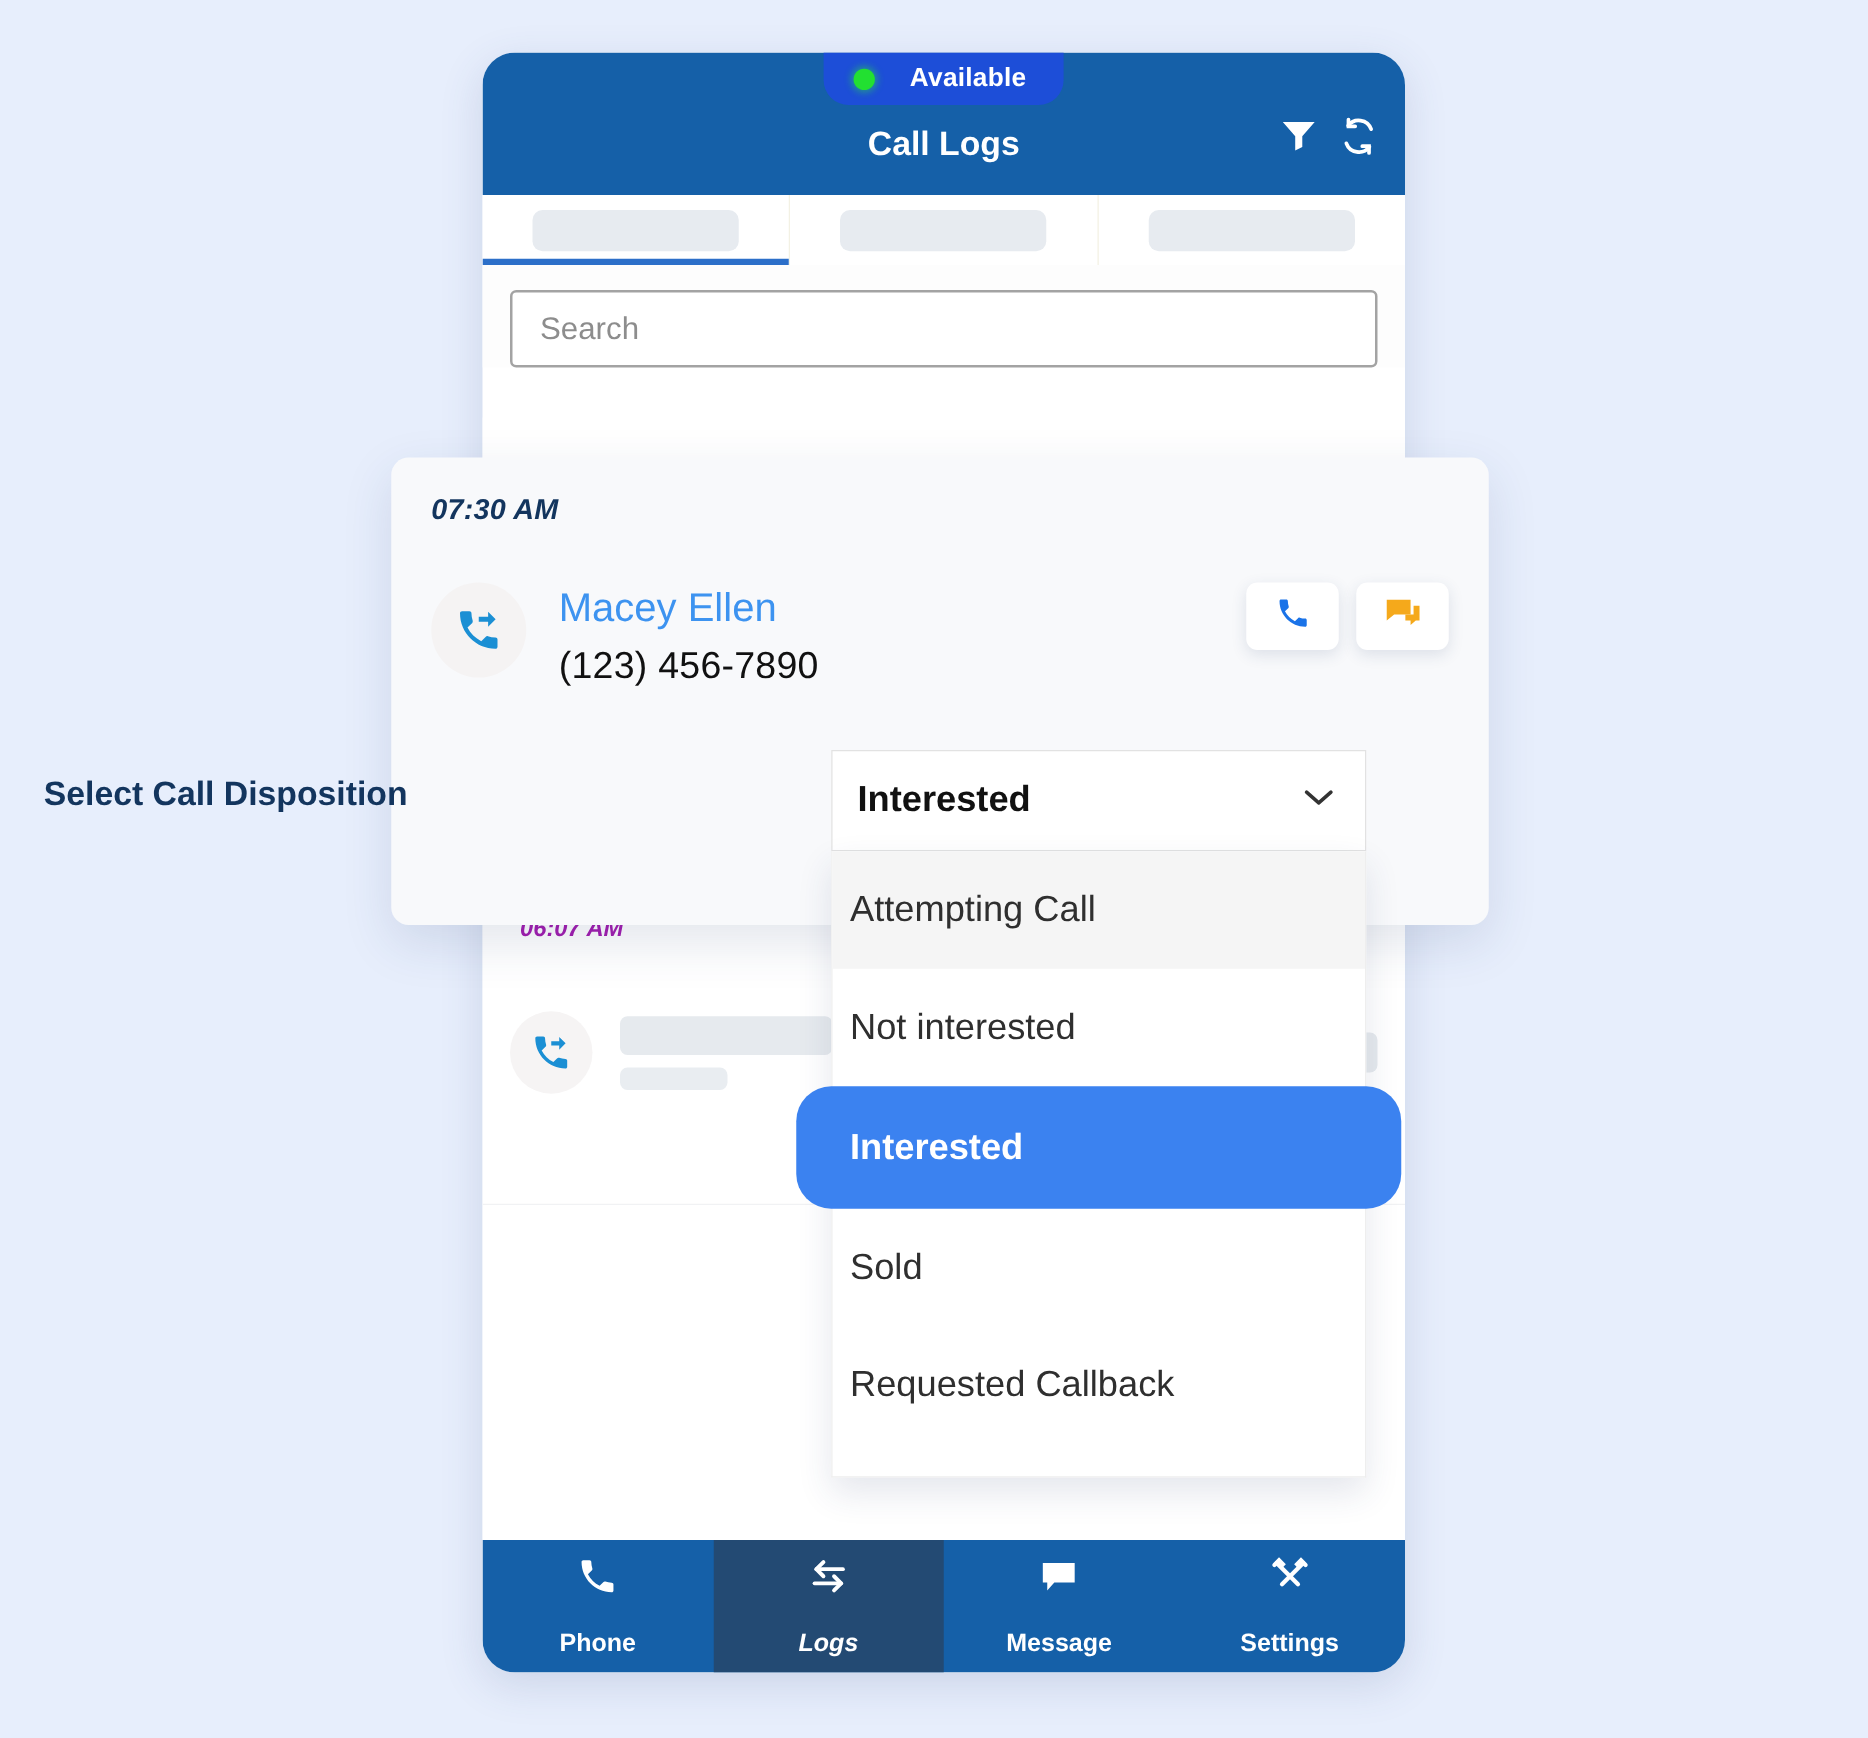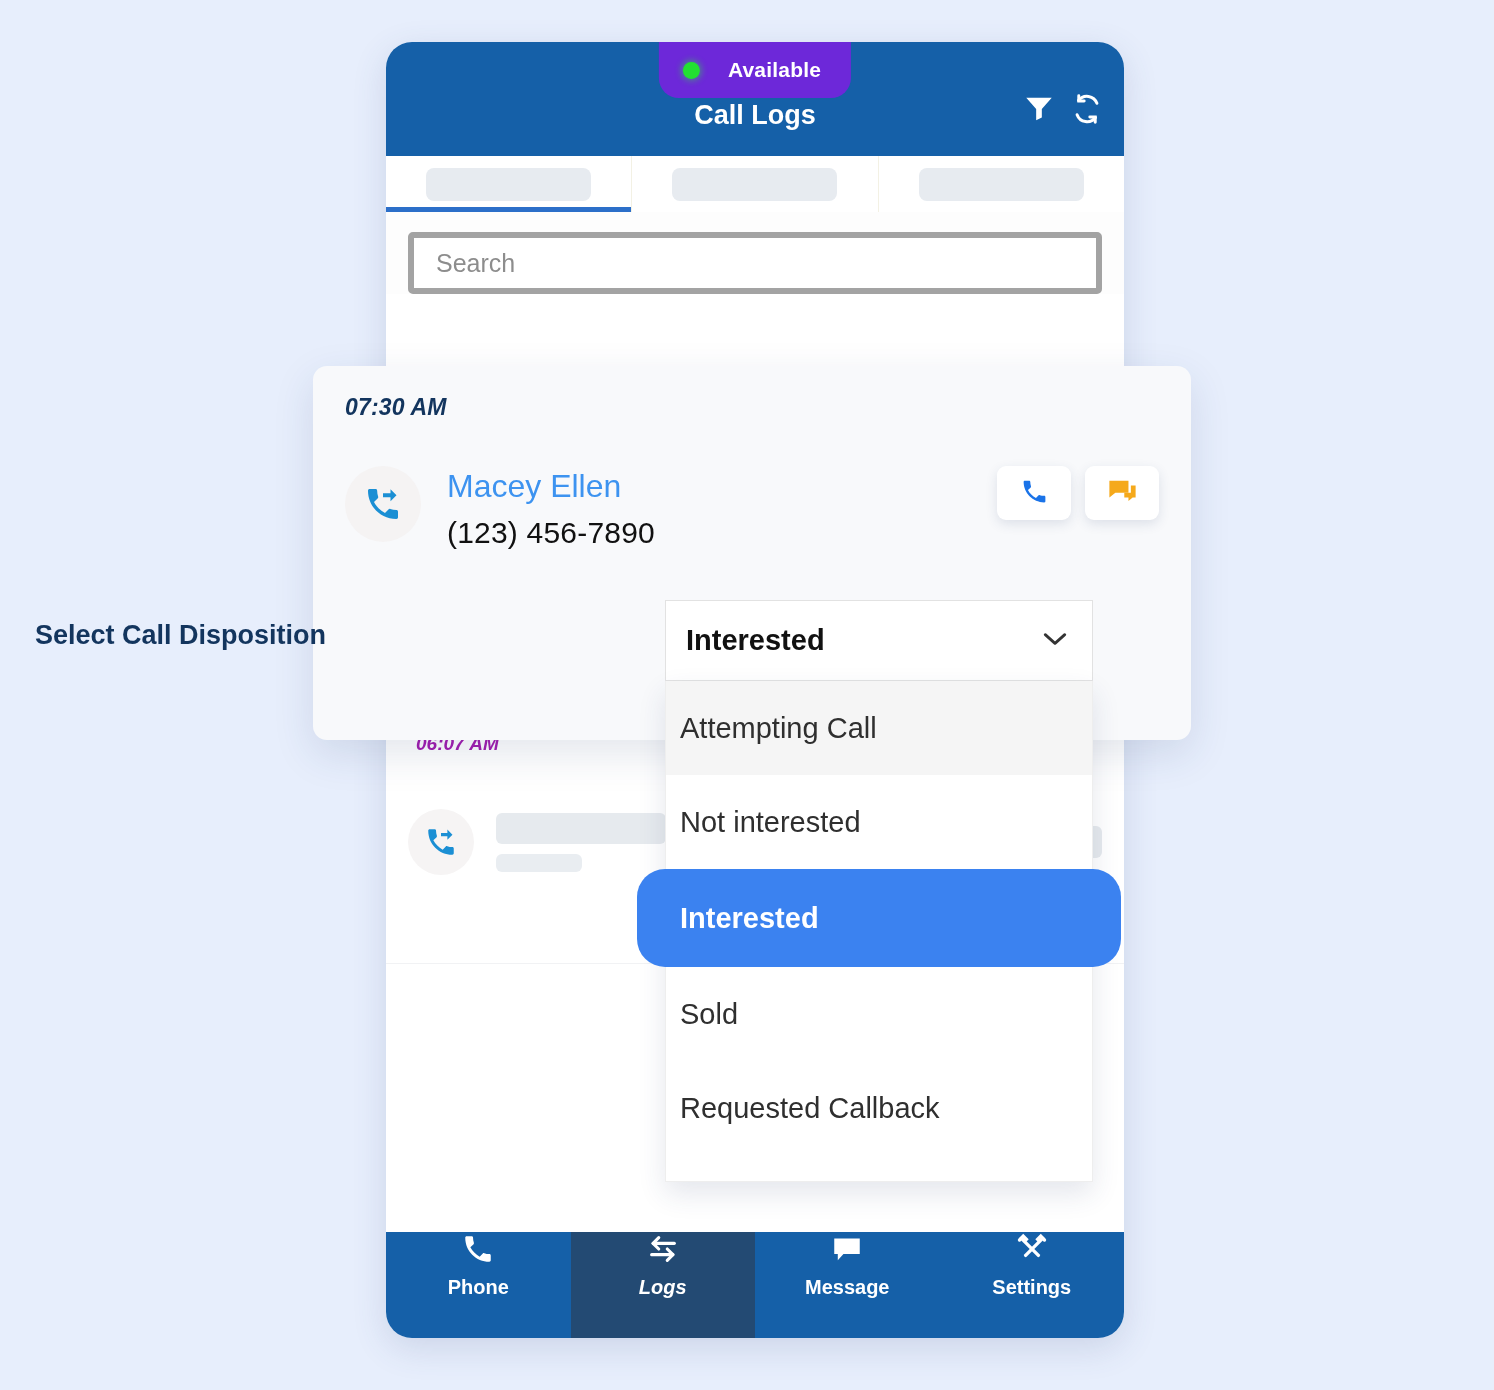--- a/index.html
+++ b/index.html
@@ -30,23 +30,23 @@
     left: 0; top: 0;
     width: 100%;
     height: 114px;
     background: #1560a8;
   }
   .status-pill {
     position: absolute;
     left: 50%;
     transform: translateX(-50%);
     top: 0;
-    height: 56px;
+    height: 42px;
     padding: 0 30px 0 24px;
-    background: #6d28d9;
+    background: #1d4ed8;
     border-radius: 0 0 20px 20px;
     display: flex;
     align-items: center;
     gap: 28px;
   }
   .status-dot {
     width: 17px; height: 17px;
     border-radius: 50%;
     background: #22e031;
     box-shadow: 0 0 6px 2px rgba(40,230,60,0.45);
@@ -110,21 +110,21 @@
   
   .search-wrap {
     position: absolute;
     left: 0; top: 170px;
     width: 100%;
     padding: 20px 22px 0 22px;
     background: #fdfdfd;
   }
   .search-box {
     height: 62px;
-    border: 6px solid #a3a3a3;
+    border: 2px solid #a3a3a3;
     border-radius: 5px;
     background: #ffffff;
     display: flex;
     align-items: center;
     padding: 0 22px;
   }
   .search-box .ph {
     color: #8d8d8d;
     font-size: 25px;
   }
@@ -196,21 +196,22 @@
     width: 100%;
     height: 106px;
     background: #1560a8;
     display: flex;
   }
   .nav-item {
     flex: 1;
     display: flex;
     flex-direction: column;
     align-items: center;
-    gap: 10px;
+    justify-content: center;
+    gap: 26px;
     color: #ffffff;
   }
   .nav-item.active { background: #234a73; }
   .nav-label {
     font-size: 20px;
     font-weight: bold;
   }
   .nav-item.active .nav-label { font-style: italic; }
   .nav-item svg { display: block; }
 

